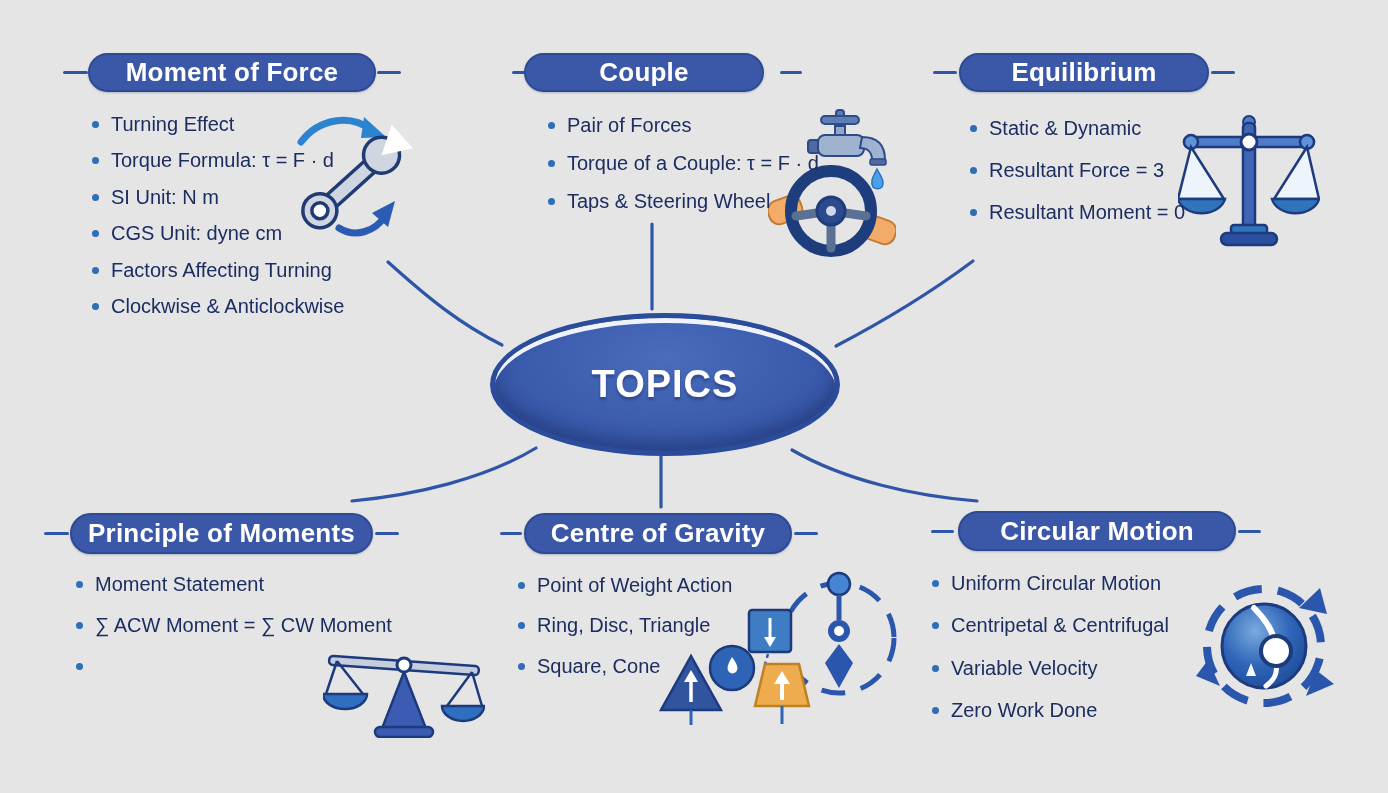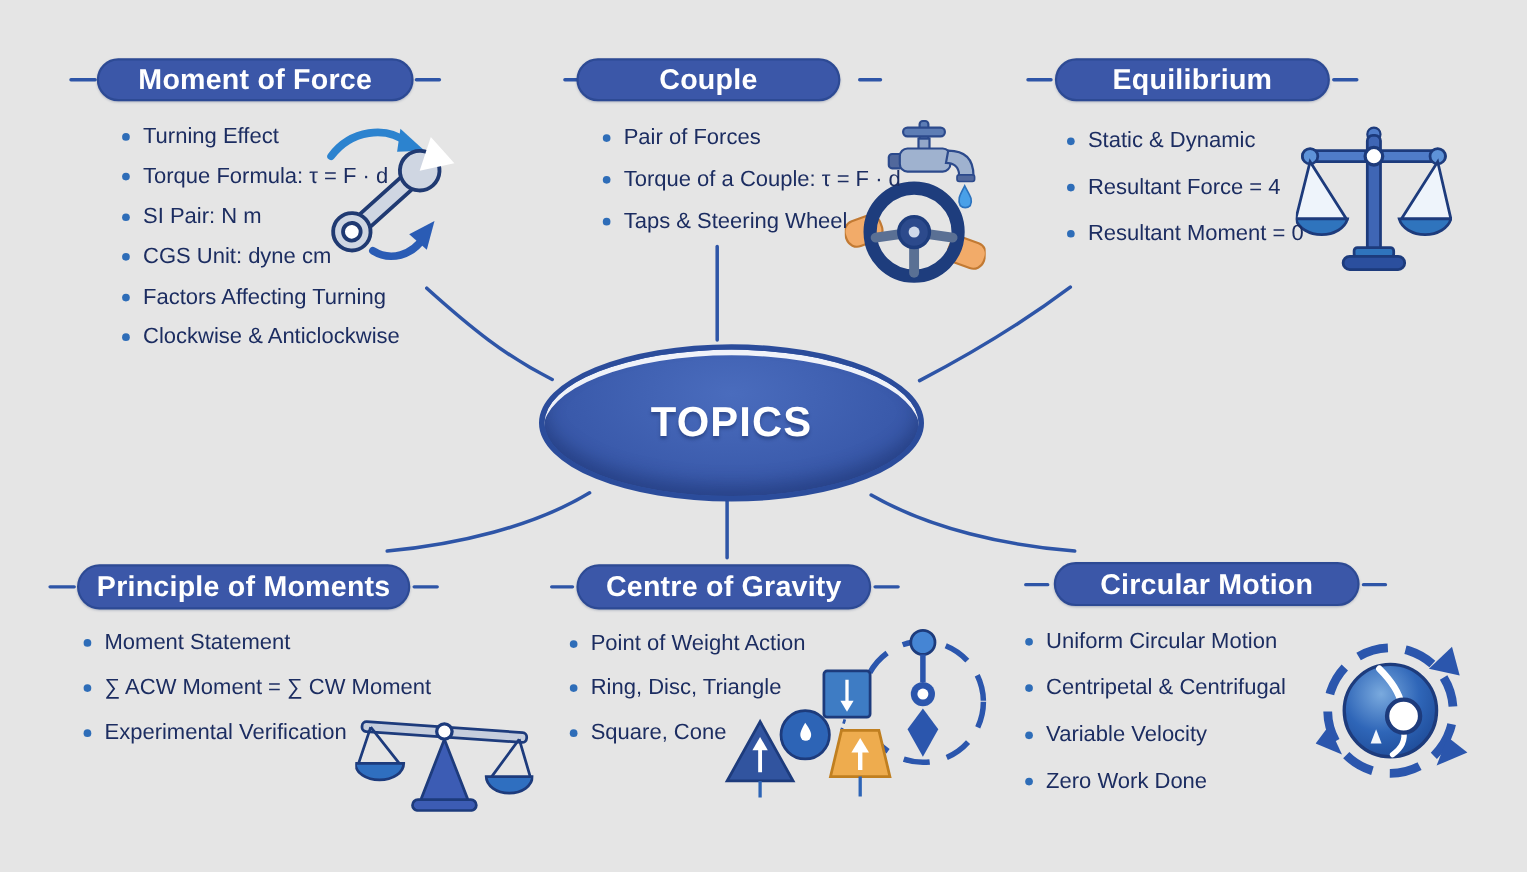--- a/index.html
+++ b/index.html
@@ -61,32 +61,32 @@
   <div class="dash" style="left:931px;top:530px;width:23px"></div>
   <div class="dash" style="left:1238px;top:530px;width:23px"></div>
 
   <div class="pill" style="left:88px;top:53px;width:288px;height:39px">Moment of Force</div>
   <div class="pill" style="left:524px;top:53px;width:240px;height:39px">Couple</div>
   <div class="pill" style="left:959px;top:53px;width:250px;height:39px">Equilibrium</div>
   <div class="pill" style="left:70px;top:513px;width:303px;height:41px">Principle of Moments</div>
   <div class="pill" style="left:524px;top:513px;width:268px;height:41px">Centre of Gravity</div>
   <div class="pill" style="left:958px;top:511px;width:278px;height:40px">Circular Motion</div>
 
-  <ul class="blist" style="left:111px;top:106px">
+  <ul class="blist" style="left:92px;top:106px">
     <li style="height:36.5px">
         <span class="bdot"></span>
         <span class="btxt">Turning Effect</span>
       </li>
     <li style="height:36.5px">
         <span class="bdot"></span>
         <span class="btxt">Torque Formula: τ = F · d</span>
       </li>
     <li style="height:36.5px">
         <span class="bdot"></span>
-        <span class="btxt">SI Pair: N m</span>
+        <span class="btxt">SI Unit: N m</span>
       </li>
     <li style="height:36.5px">
         <span class="bdot"></span>
         <span class="btxt">CGS Unit: dyne cm</span>
       </li>
     <li style="height:36.5px">
         <span class="bdot"></span>
         <span class="btxt">Factors Affecting Turning</span>
       </li>
     <li style="height:36.5px">
@@ -110,40 +110,39 @@
       </li>
   </ul>
 
   <ul class="blist" style="left:970px;top:107px">
     <li style="height:42px">
         <span class="bdot"></span>
         <span class="btxt">Static &amp; Dynamic</span>
       </li>
     <li style="height:42px">
         <span class="bdot"></span>
-        <span class="btxt">Resultant Force = 4</span>
+        <span class="btxt">Resultant Force = 3</span>
       </li>
     <li style="height:42px">
         <span class="bdot"></span>
         <span class="btxt">Resultant Moment = 0</span>
       </li>
   </ul>
 
   <ul class="blist" style="left:76px;top:564px">
     <li style="height:41px">
         <span class="bdot"></span>
         <span class="btxt">Moment Statement</span>
       </li>
     <li style="height:41px">
         <span class="bdot"></span>
         <span class="btxt">∑ ACW Moment = ∑ CW Moment</span>
       </li>
     <li style="height:41px">
         <span class="bdot"></span>
-        <span class="btxt">Experimental Verification</span>
       </li>
   </ul>
 
   <ul class="blist" style="left:518px;top:565px">
     <li style="height:40.5px">
         <span class="bdot"></span>
         <span class="btxt">Point of Weight Action</span>
       </li>
     <li style="height:40.5px">
         <span class="bdot"></span>

